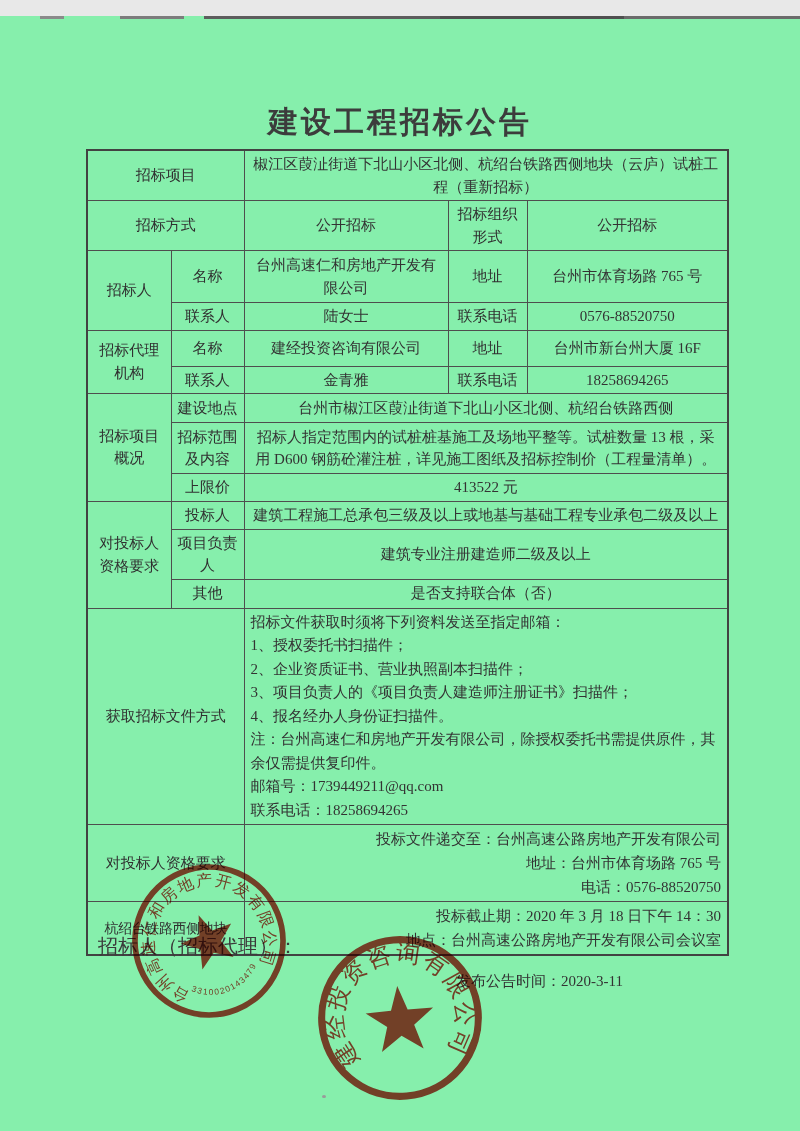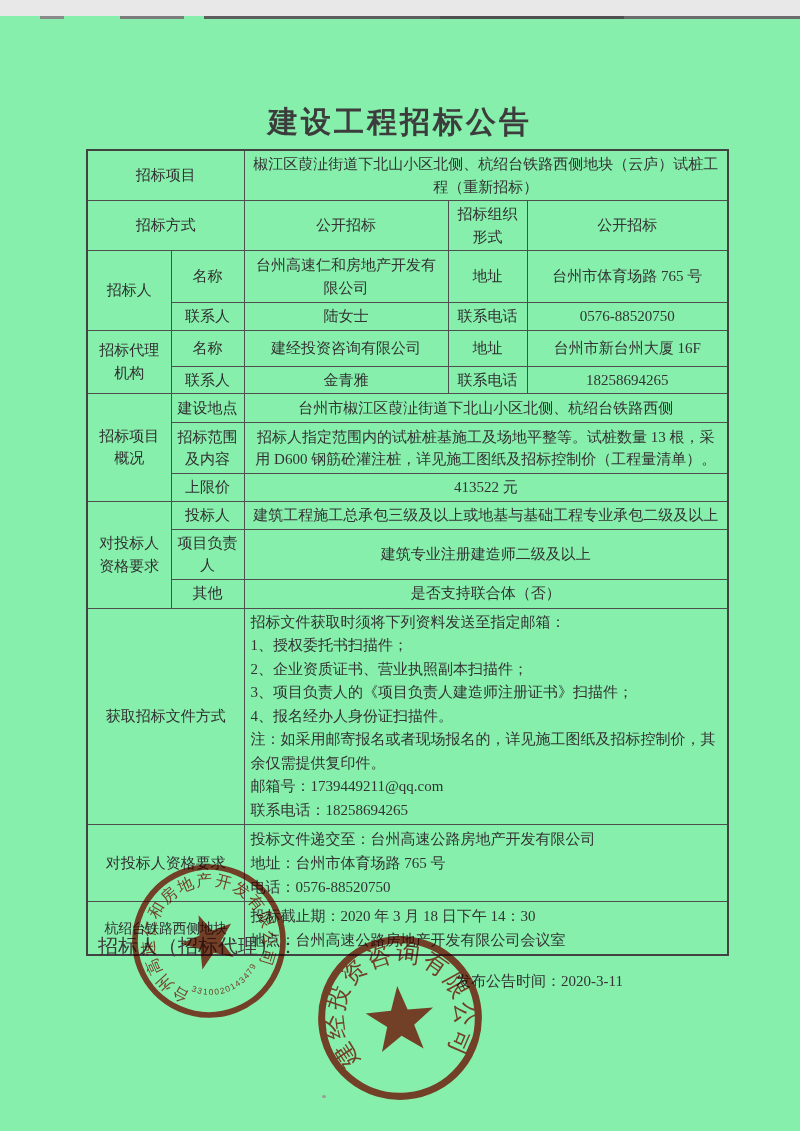--- a/index.html
+++ b/index.html
@@ -31,21 +31,21 @@
   }
   table.doc td {
     border:1px solid #4e4e4e; padding:2px 6px;
     text-align:center; vertical-align:middle; line-height:1.5;
     overflow:hidden;
   }
   td.lbl { color:#303030; }
   td.tight { font-size:14px; letter-spacing:-0.4px; padding:2px 2px; }
   td.left { text-align:left; padding-left:9px; padding-right:9px; }
   .lines div { line-height:23.5px; text-align:left; }
-  .lines-wide div { line-height:24px; text-align:left; }
+  .lines-wide div { line-height:24px; text-align:right; }
 
   .signature { position:absolute; left:98px; top:917px; font-size:20px; color:#3a3a3a; }
   .publish   { position:absolute; left:456px; top:956px; font-size:15px; color:#333; }
 
   .seal { position:absolute; mix-blend-mode:multiply; opacity:.88; }
   .seal-1 { left:125px; top:841px; transform:rotate(-22deg); }
   .seal-2 { left:311px; top:913px; transform:rotate(-5deg); }
 </style>
 </head>
 <body>
@@ -143,21 +143,21 @@
 
       <tr style="height:207px;">
         <td class="lbl" colspan="2">获取招标文件方式</td>
         <td class="left" colspan="3">
           <div class="lines">
             <div>招标文件获取时须将下列资料发送至指定邮箱：</div>
             <div>1、授权委托书扫描件；</div>
             <div>2、企业资质证书、营业执照副本扫描件；</div>
             <div>3、项目负责人的《项目负责人建造师注册证书》扫描件；</div>
             <div>4、报名经办人身份证扫描件。</div>
-            <div>注：如采用邮寄报名或者现场报名的，详见施工图纸及招标控制价，其余仅需提供复印件。</div>
+            <div>注：台州高速仁和房地产开发有限公司，除授权委托书需提供原件，其余仅需提供复印件。</div>
             <div>邮箱号：1739449211@qq.com</div>
             <div>联系电话：18258694265</div>
           </div>
         </td>
       </tr>
 
       <tr style="height:74px;">
         <td class="lbl" colspan="2">对投标人资格要求</td>
         <td class="left" colspan="3">
           <div class="lines-wide">

